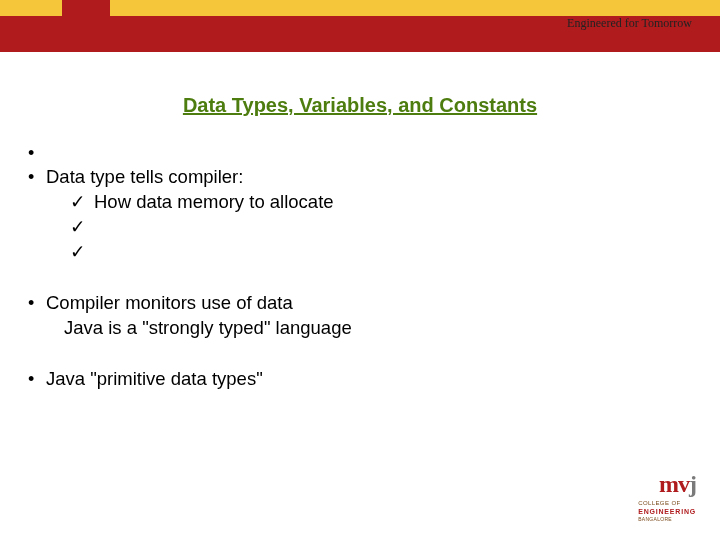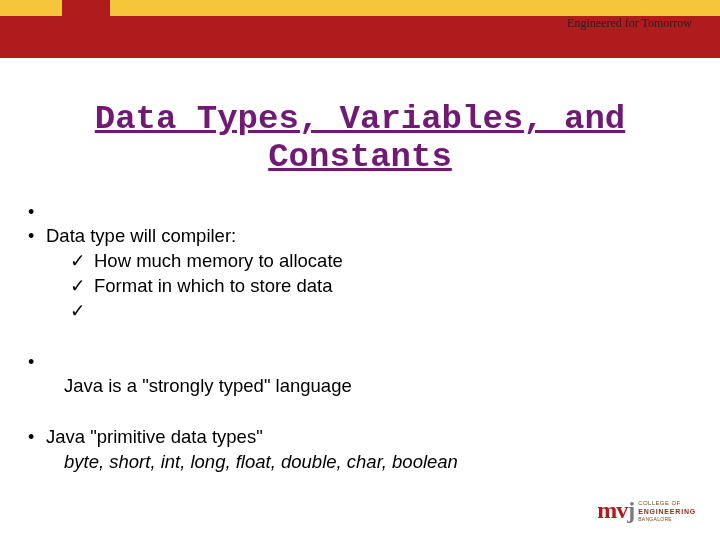--- a/index.html
+++ b/index.html
@@ -11,21 +11,21 @@
     position: relative;
     overflow: hidden;
   }
   .top-stripe {
     width: 100%;
     height: 16px;
     background: #f6c63a;
   }
   .red-bar {
     width: 100%;
-    height: 42px;
+    height: 36px;
     background: #b01c1e;
     position: relative;
   }
   .red-notch {
     position: absolute;
     left: 62px;
     top: 0;
     width: 48px;
     height: 38px;
     background: #b01c1e;
@@ -34,24 +34,24 @@
     position: absolute;
     right: 28px;
     top: 0;
     font-size: 12px;
     color: #222;
     font-family: "Times New Roman", Times, serif;
   }
   .title {
     margin-top: 42px;
     text-align: center;
-    font-family: Liberation Mono, monospace;
-    font-size: 34px;
+    font-family: Liberation Sans, sans-serif;
+    font-size: 20px;
     font-weight: bold;
-    color: #701a75;
+    color: #4d7c0f;
     text-decoration: underline;
   }
   .content {
     margin-top: 24px;
     padding: 0 24px 0 28px;
     font-family: Arial, Helvetica, sans-serif;
     font-size: 18.5px;
     color: #000;
     line-height: 1.35;
   }
@@ -78,22 +78,23 @@
   .indent-text {
     margin-left: 36px;
   }
   .spacer { height: 26px; }
   .italic { font-style: italic; }
   .logo {
     position: absolute;
     right: 24px;
     bottom: 18px;
     display: flex;
-    align-items: center;
+    align-items: flex-end;
     gap: 4px;
+    flex-direction: column;
   }
   .logo-mark {
     font-family: Georgia, "Times New Roman", serif;
     font-weight: bold;
     font-size: 24px;
     color: #b01c1e;
     line-height: 0.85;
     letter-spacing: -1px;
   }
   .logo-mark .j-top {
@@ -128,51 +129,50 @@
 <h1 class="title">Data Types, Variables, and Constants</h1>
 
 <div class="content">
 
   <div class="bullet-row">
     <span class="dot">•</span>
   </div>
 
   <div class="bullet-row">
     <span class="dot">•</span>
-    <span>Data type will compiler:</span>
+    <span>Data type tells compiler:</span>
   </div>
 
   <div class="sublist">
     <div class="bullet-row">
       <span class="check">✓</span>
-      <span>How much memory to allocate</span>
+      <span>How data memory to allocate</span>
     </div>
     <div class="bullet-row">
       <span class="check">✓</span>
-      <span>Format in which to store data</span>
     </div>
     <div class="bullet-row">
       <span class="check">✓</span>
     </div>
   </div>
 
   <div class="spacer"></div>
 
   <div class="bullet-row">
     <span class="dot">•</span>
+    <span>Compiler monitors use of data</span>
   </div>
   <div class="indent-text">Java is a "strongly typed" language</div>
 
   <div class="spacer"></div>
 
   <div class="bullet-row">
     <span class="dot">•</span>
     <span>Java "primitive data types"</span>
   </div>
-  <div class="indent-text italic">byte, short, int, long, float, double, char, boolean</div>
 
 </div>
 
 <div class="logo">
   <div class="logo-mark">
     <span>m</span><span>v</span><span class="j-top">j</span>
   </div>
   <div class="logo-text">
     <div>COLLEGE OF</div>
     <div class="big logo-line">ENGINEERING</div>

